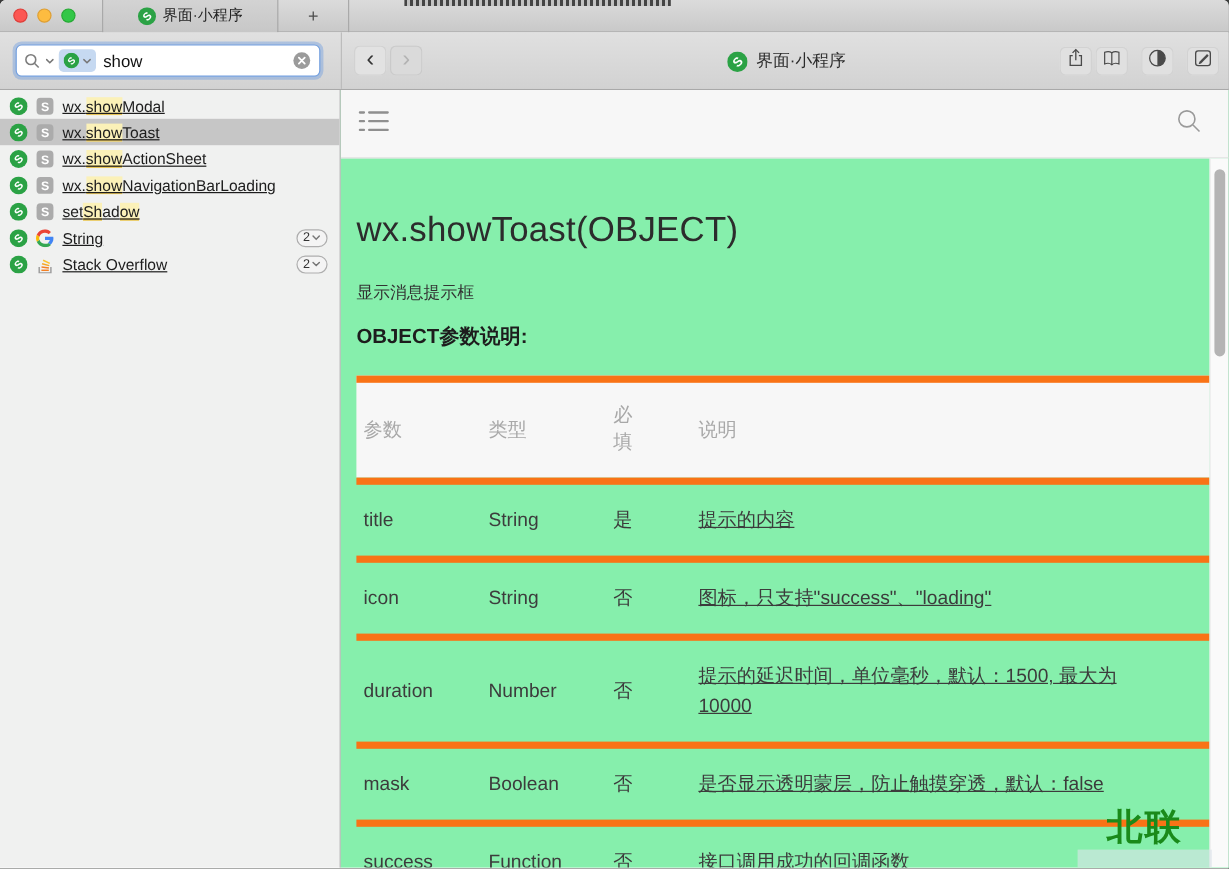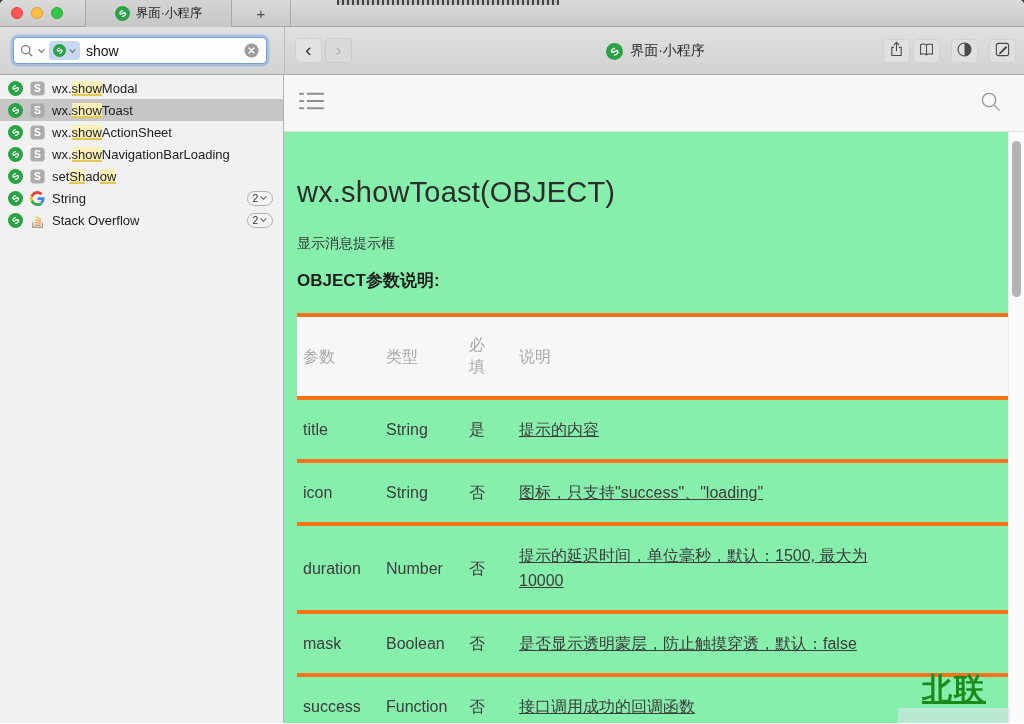--- a/index.html
+++ b/index.html
@@ -38,49 +38,49 @@
   .abtn svg{width:17px;height:17px;}
   .abtn + .abtn{margin-left:3px;}
   .abtn.gap{margin-left:11px;}
 
   
   .main{display:flex;height:648px;}
   .sidebar{width:284px;background:#f0f1f0;border-right:1px solid #b2b2b2;padding-top:2px;overflow:hidden;}
   .result-row{height:22px;display:flex;align-items:center;gap:7px;padding:0 10px 0 8px;font-family:"DejaVu Sans Mono","Liberation Mono",monospace;font-size:13px;color:#1d1d1d;}
   .result-row.selected{background:#c6c6c6;}
   .result-row .ic{width:15px;height:15px;flex:0 0 15px;display:inline-flex;}
-  .rlabel{white-space:nowrap;letter-spacing:0;}
+  .rlabel{white-space:nowrap;letter-spacing:0;text-decoration:underline;}
   .hl{background:#fbf1b8;box-shadow:inset 0 -2px 0 #e6c457;}
   .badge{margin-left:auto;height:15px;min-width:26px;border:1px solid #aeaeae;border-radius:8px;background:#f4f4f4;display:inline-flex;align-items:center;justify-content:center;gap:2px;font-family:"Liberation Sans",sans-serif;font-size:10.5px;color:#333;padding:0 4px;}
 
   
   .content{flex:1;position:relative;background:#86efac;overflow:hidden;}
   .chead{height:57px;background:#f7f7f7;border-bottom:1px solid #e2e2e2;display:flex;align-items:center;justify-content:space-between;padding:0 22px 0 14px;}
   .tocbtn svg{width:27px;height:22px;}
   .csearch svg{width:23px;height:23px;}
   .page{padding:44px 16px 0 13px;}
   .h1{font-size:29px;font-weight:400;color:#2c2c2c;margin:0;letter-spacing:.2px;}
   .desc{margin-top:26px;font-size:14px;color:#333;}
   .sect{margin-top:16px;font-size:17px;font-weight:700;color:#1d1d1d;}
   .ptable{margin-top:21px;}
-  .trow{display:grid;grid-template-columns:89px 83px 50px 1fr;border-top:4px solid #f97316;}
+  .trow{display:grid;grid-template-columns:89px 83px 50px 1fr;border-top:6px solid #f97316;gap:21px;}
   .trow.thead{background:#f7f7f7;color:#a8a8a8;}
   .cell{padding:17px 14px 17px 0;line-height:25px;font-size:16px;align-self:center;}
   .trow .cell:first-child{padding-left:6px;}
   .trow:not(.thead) .cell{color:#3c3c3c;}
   .cell.desc-cell{white-space:pre-line;text-decoration:underline;}
   .req-head{display:inline-block;max-width:1.15em;word-break:break-all;line-height:22px;}
 
   
   .scrolltrack{position:absolute;top:57px;right:0;bottom:0;width:16px;background:#fafafa;border-left:1px solid #ededed;}
   .scrollthumb{position:absolute;top:9px;left:3px;width:9px;height:156px;border-radius:5px;background:#b4b4b4;}
 
   
   .wmbox{position:absolute;right:14px;bottom:0;width:112px;height:15px;background:#dde4eb;opacity:.6;}
-  .wm{position:absolute;right:38px;bottom:13px;font-size:30px;font-weight:700;color:#1a8a1a;letter-spacing:2px;text-decoration:underline;}
+  .wm{position:absolute;right:38px;bottom:13px;font-size:30px;font-weight:700;color:#1a8a1a;letter-spacing:2px;}
 </style>
 </head>
 <body>
 
 <div class="window">
 
   <div class="titlebar">
     <div class="lights">
       <span class="light red"></span>
       <span class="light yellow"></span>

